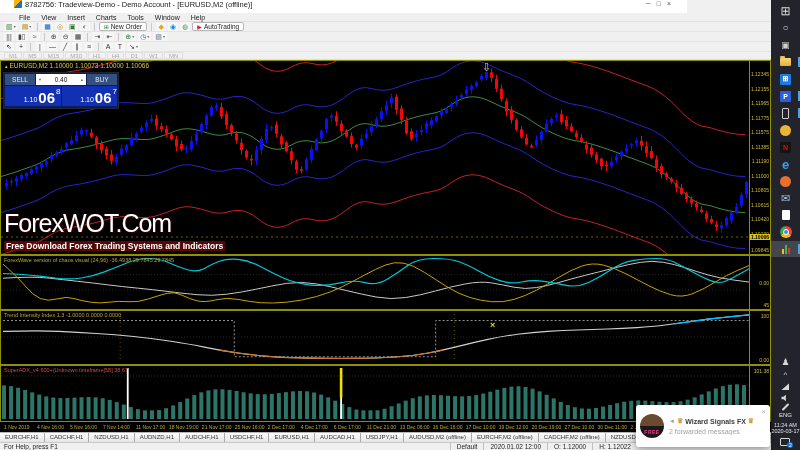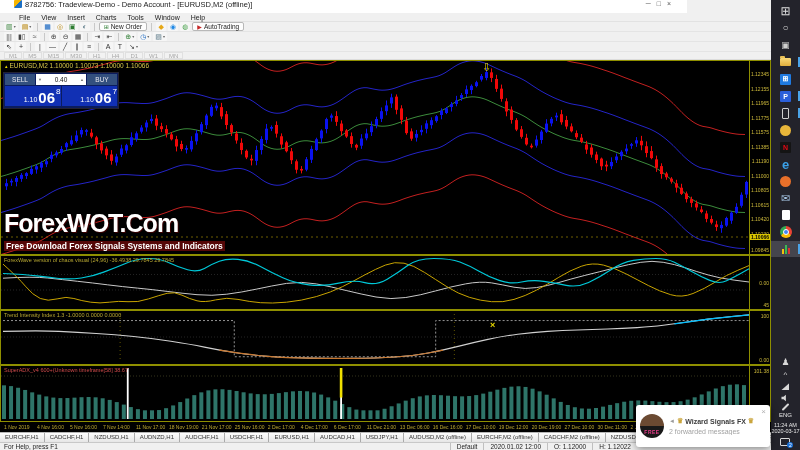--- a/index.html
+++ b/index.html
@@ -38,21 +38,21 @@
   .tbtn.buy{flex:0 0 30px}
   .tvol{flex:1;background:#fff;display:flex;align-items:center;justify-content:space-between;padding:0 2px;font-size:6.5px;color:#111}
   .tvol .sp{font-size:4px;color:#777}
   .trow2{display:flex;height:21px;gap:1px;padding:0 1px 1px 1px}
   .pcell{flex:1;background:#1130b4;color:#fff;display:flex;align-items:flex-end;justify-content:flex-end;padding-bottom:2px}
   .pcell .sm{font-size:7px;margin-bottom:1px}
   .pcell .bg{font-size:15px;font-weight:bold;line-height:13px;margin:0 1px}
   .pcell .sup{font-size:8px;align-self:flex-start;margin-top:1px}
   
   .wm{position:absolute;left:3px;bottom:1px;z-index:3;pointer-events:none}
-  .wm .t1{font-size:25px;font-weight:bold;color:#fff;line-height:24px;letter-spacing:-1px;text-shadow:1px 1px 0 #3a0000}
+  .wm .t1{font-size:25px;font-weight:normal;color:#fff;line-height:24px;letter-spacing:-1px;text-shadow:1px 1px 0 #3a0000}
   .wm .t2{display:inline-block;font-size:8.5px;font-weight:bold;color:#fff;background:rgba(130,10,10,.65);padding:0 2px;margin-top:1px}
   .sigarrow{position:absolute;font-size:11px;color:#e8d800;z-index:2;line-height:10px}
   .taxis{position:absolute;left:0;top:362px;width:771px;height:10px;background:#000}
   .taxis span{position:absolute;top:2px;font-size:5px;color:#bda833;white-space:nowrap}
   
   .tabbar{position:absolute;left:0;top:432px;width:771px;height:10px;background:#d8d8d8;display:flex;align-items:stretch;overflow:hidden;border-top:1px solid #b8b8b8}
   .tabbar div{font-size:6px;color:#333;padding:1px 5px 0 5px;border-right:1px solid #aaa;background:linear-gradient(#fdfdfd,#e6e6e6);white-space:nowrap}
   .statusbar{position:absolute;left:0;top:442px;width:771px;height:8px;background:#f0f0f0;display:flex;align-items:center;font-size:6.5px;color:#222;border-top:1px solid #c8c8c8}
   .statusbar .help{margin-left:4px}
   .statusbar .grow{flex:1}
@@ -575,21 +575,21 @@
             </div>
             <div class="pcell">
               <span class="sm">1.10</span>
               <span class="bg">06</span>
               <span class="sup">7</span>
             </div>
           </div>
         </div>
         <div class="wm">
           <div class="t1">ForexWOT.Com</div>
-          <div class="t2">Free Download Forex Signals Systems and Indicators</div>
+          <div class="t2">Free Download Forex Trading Systems and Indicators</div>
         </div>
         <div class="axis" id="paxis">
             <span class="pl" style="top: 10px;">1.12345</span>
             <span class="pl" style="top: 24.5px;">1.12155</span>
             <span class="pl" style="top: 39px;">1.11965</span>
             <span class="pl" style="top: 53.5px;">1.11775</span>
             <span class="pl" style="top: 68px;">1.11575</span>
             <span class="pl" style="top: 82.5px;">1.11385</span>
             <span class="pl" style="top: 97px;">1.11190</span>
             <span class="pl" style="top: 111.5px;">1.11000</span>

